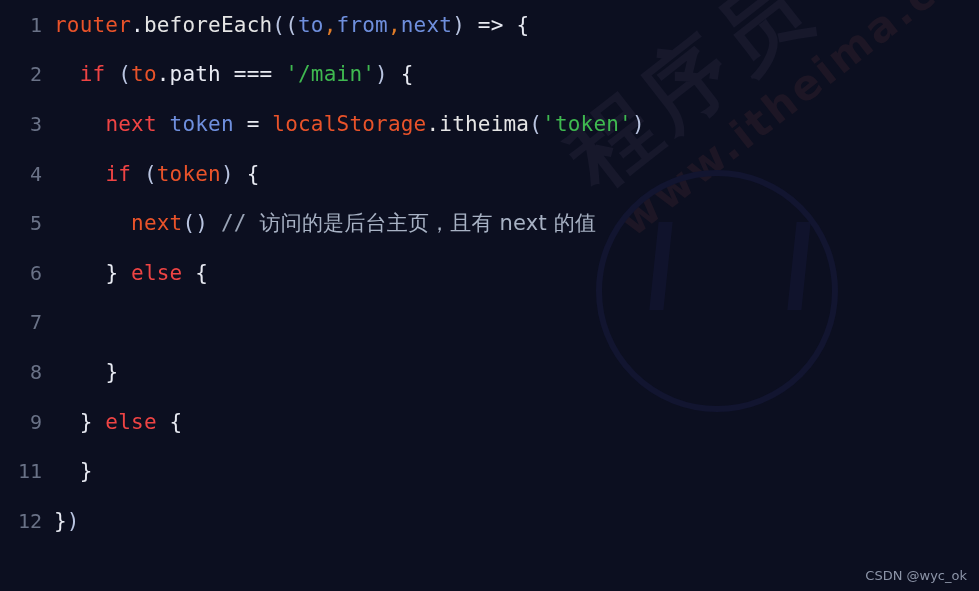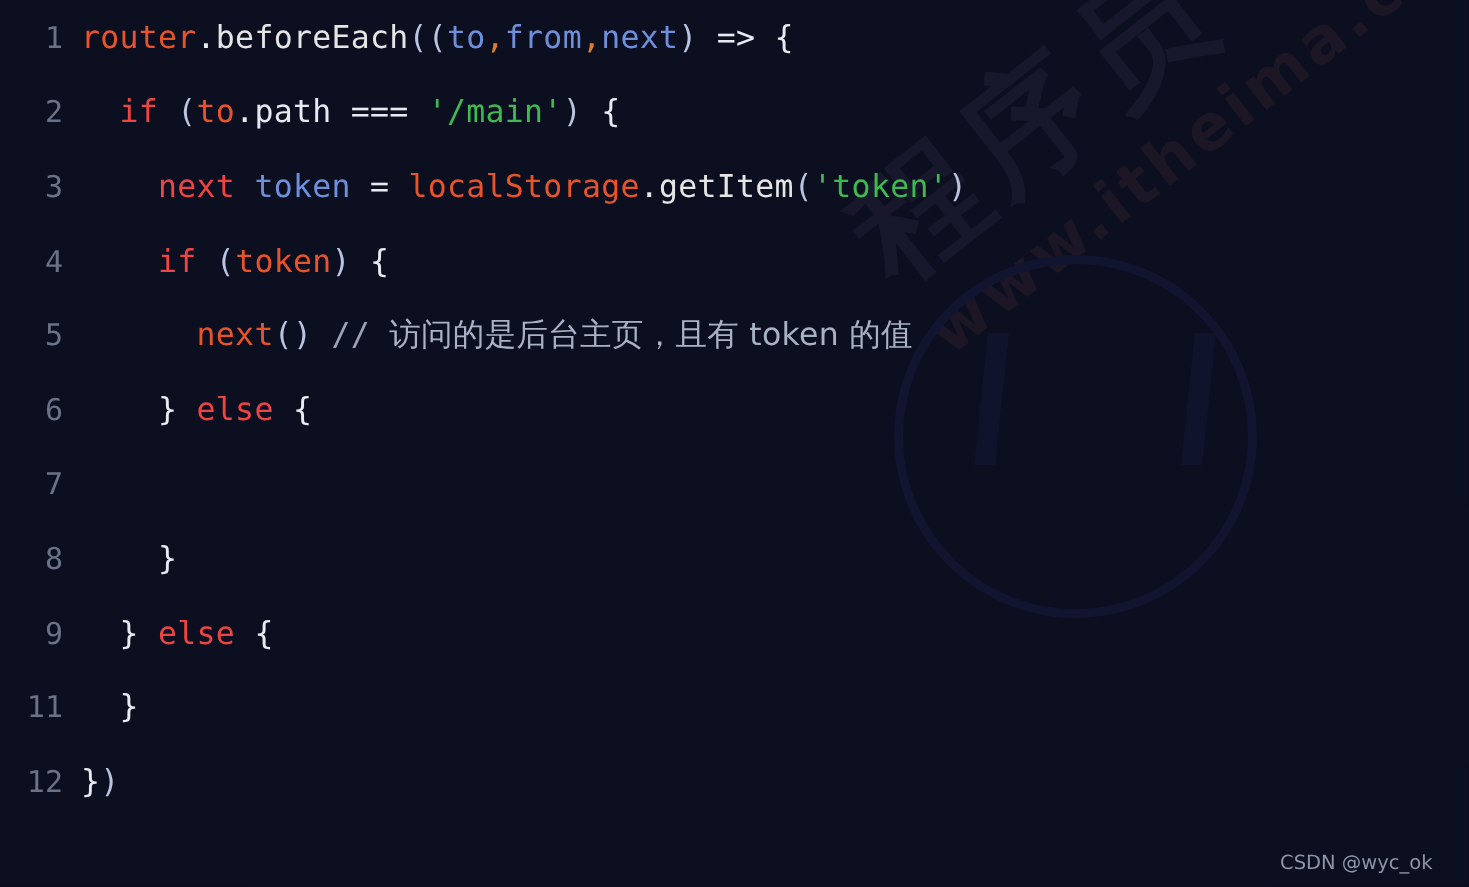--- a/index.html
+++ b/index.html
@@ -116,21 +116,21 @@
   .t-string  { color: #3fb950; text-align: right; }
   .t-comment { color: #9aa4b6; }
   .t-fn      { color: #e5e5e5; text-align: center; }
   .t-brace   { color: #e8eaf2; }
   .t-paren   { color: #b9c4e0; }
   .t-cn      { color: #a8b2c4; font-family: "DejaVu Sans", "Liberation Sans", sans-serif; }
 
   
   #csdn-watermark {
     position: absolute;
-    right: 24px;
+    right: 12px;
     bottom: 8px;
     z-index: 5;
     color: #8d95a8;
     font-family: "DejaVu Sans", "Liberation Sans", sans-serif;
     font-size: 13px;
     user-select: none;
   }
 </style>
 </head>
 <body>
@@ -150,31 +150,31 @@
       <span class="lc"><span class="t-ident">router</span><span class="t-punct">.</span><span class="t-fn">beforeEach</span><span class="t-paren">((</span><span class="t-param">to</span><span class="t-comma">,</span><span class="t-param">from</span><span class="t-comma">,</span><span class="t-param">next</span><span class="t-paren">)</span><span class="t-punct"> =&gt; </span><span class="t-brace">{</span></span>
     </div>
 
     <div class="code-line">
       <span class="ln">2</span>
       <span class="lc"><span class="t-plain">  </span><span class="t-kw">if</span><span class="t-paren"> (</span><span class="t-ident">to</span><span class="t-punct">.path</span><span class="t-punct"> === </span><span class="t-string">'/main'</span><span class="t-paren">)</span><span class="t-brace"> {</span></span>
     </div>
 
     <div class="code-line">
       <span class="ln">3</span>
-      <span class="lc"><span class="t-plain">    </span><span class="t-kw">next</span><span class="t-param"> token</span><span class="t-punct"> = </span><span class="t-ident">localStorage</span><span class="t-fn">.getItem</span><span class="t-paren">(</span><span class="t-string">'token'</span><span class="t-paren">)</span></span>
+      <span class="lc"><span class="t-plain">    </span><span class="t-kw">next</span><span class="t-param"> token</span><span class="t-punct"> = </span><span class="t-ident">localStorage</span><span class="t-fn">.itheima</span><span class="t-paren">(</span><span class="t-string">'token'</span><span class="t-paren">)</span></span>
     </div>
 
     <div class="code-line">
       <span class="ln">4</span>
       <span class="lc"><span class="t-plain">    </span><span class="t-kw">if</span><span class="t-paren"> (</span><span class="t-ident">token</span><span class="t-paren">)</span><span class="t-brace"> {</span></span>
     </div>
 
     <div class="code-line">
       <span class="ln">5</span>
-      <span class="lc"><span class="t-plain">      </span><span class="t-ident">next</span><span class="t-paren">()</span><span class="t-comment"> // </span><span class="t-cn t-comment">访问的是后台主页，且有 token 的值</span></span>
+      <span class="lc"><span class="t-plain">      </span><span class="t-ident">next</span><span class="t-paren">()</span><span class="t-comment"> // </span><span class="t-cn t-comment">访问的是后台主页，且有 next 的值</span></span>
     </div>
 
     <div class="code-line">
       <span class="ln">6</span>
       <span class="lc"><span class="t-plain">    </span><span class="t-brace">}</span><span class="t-kw"> else</span><span class="t-brace"> {</span></span>
     </div>
 
     <div class="code-line">
       <span class="ln">7</span>
     </div>

